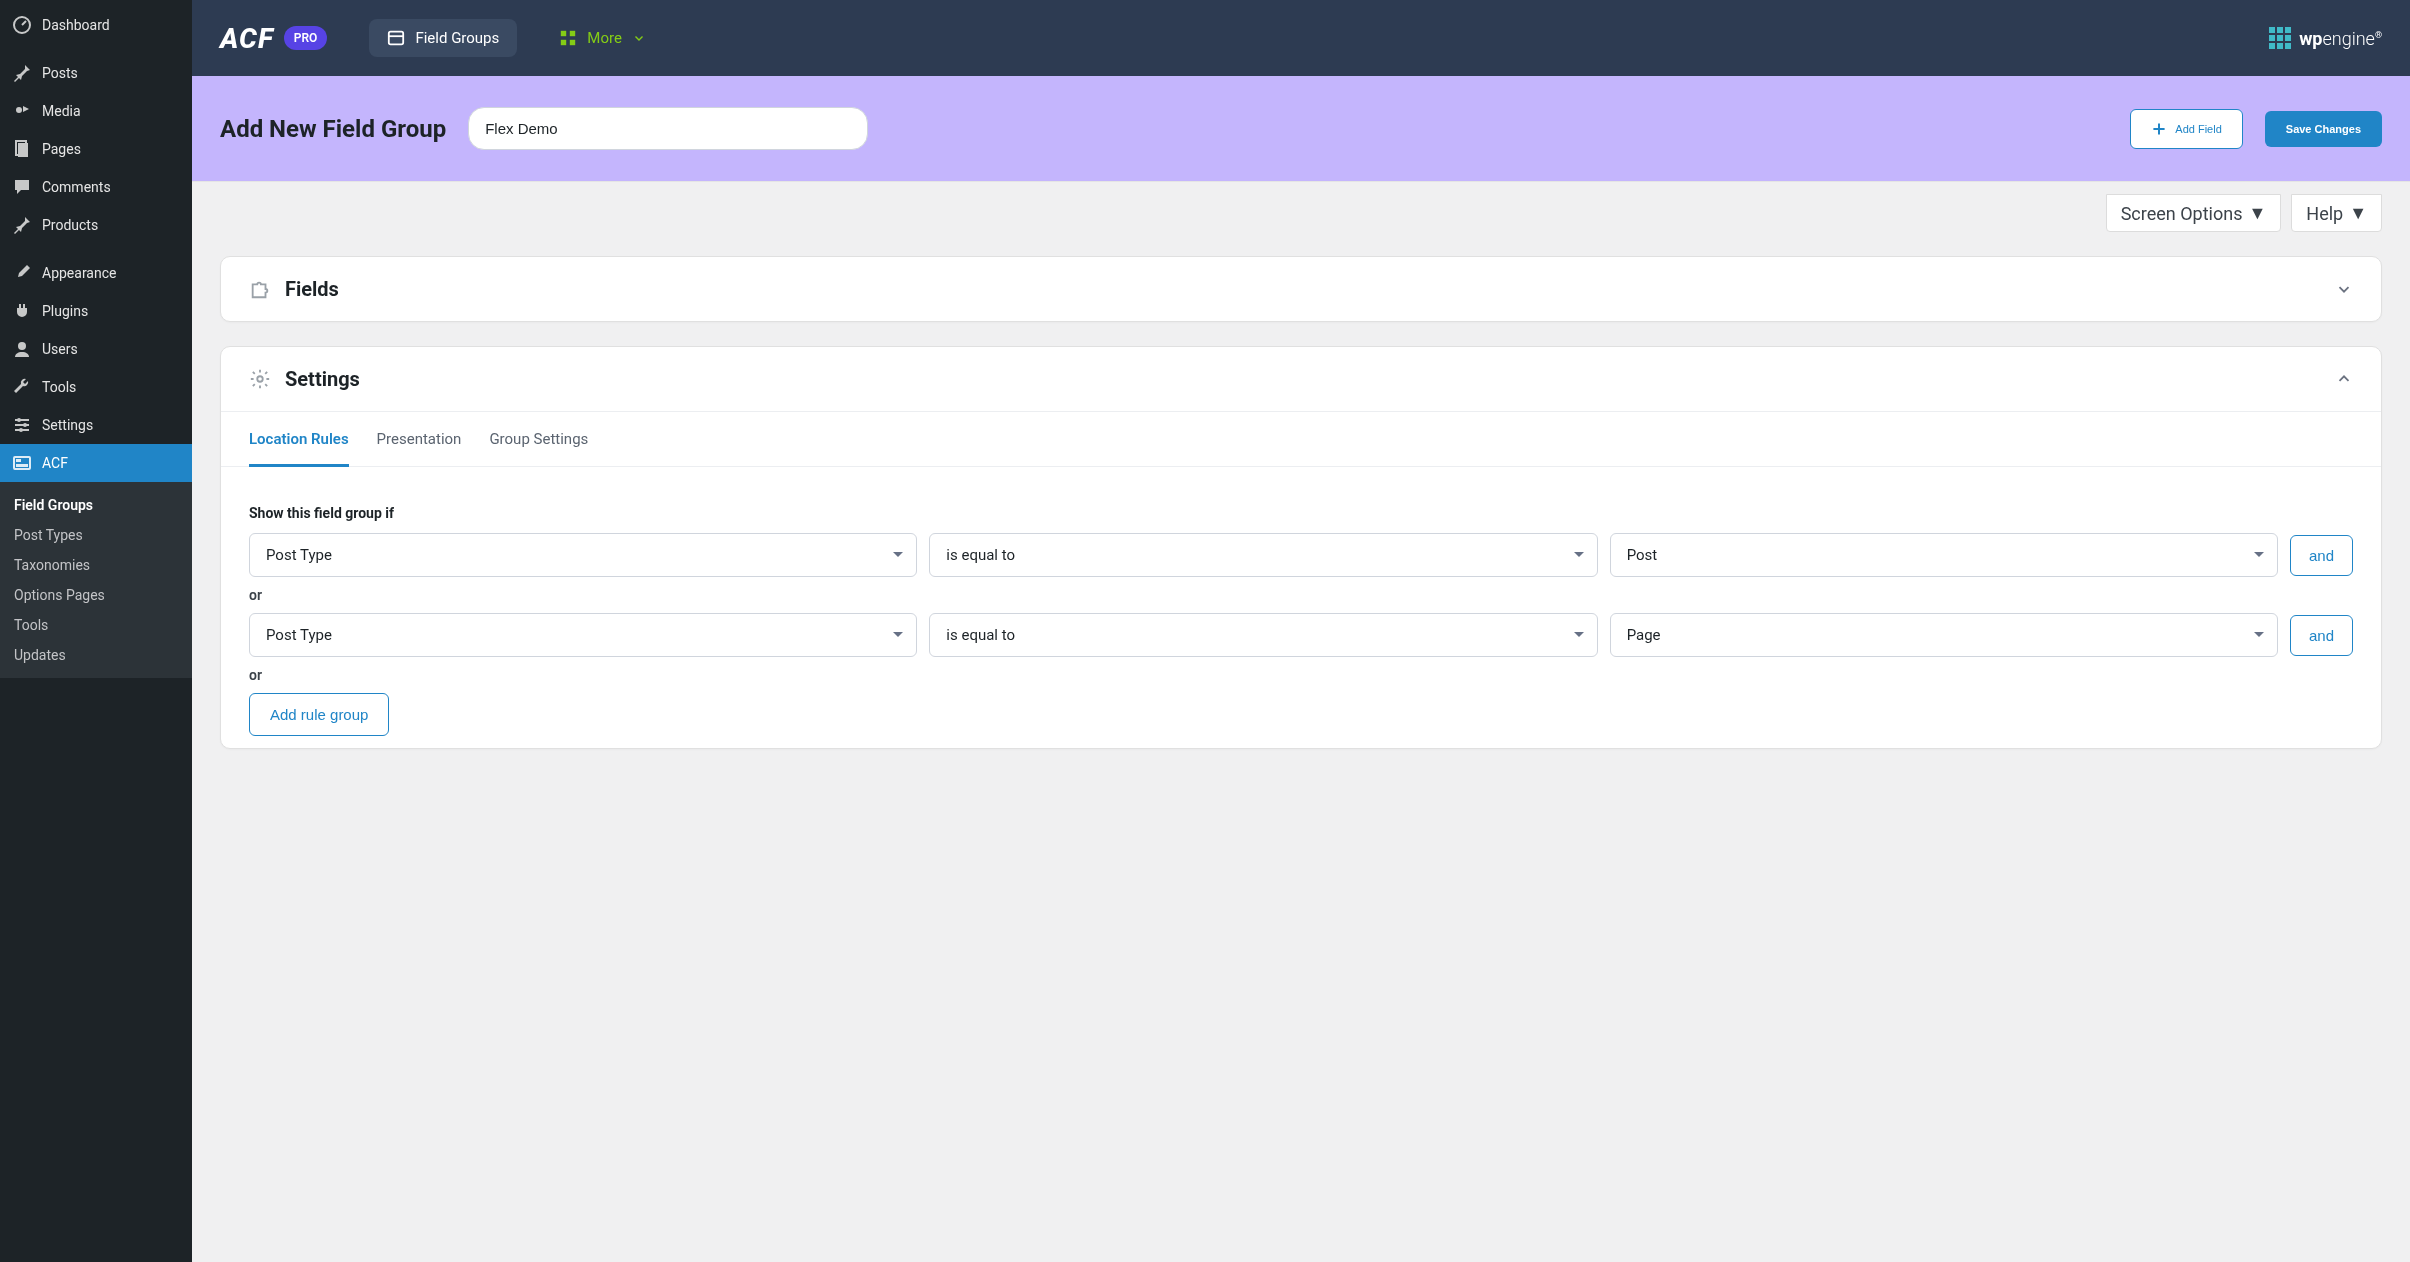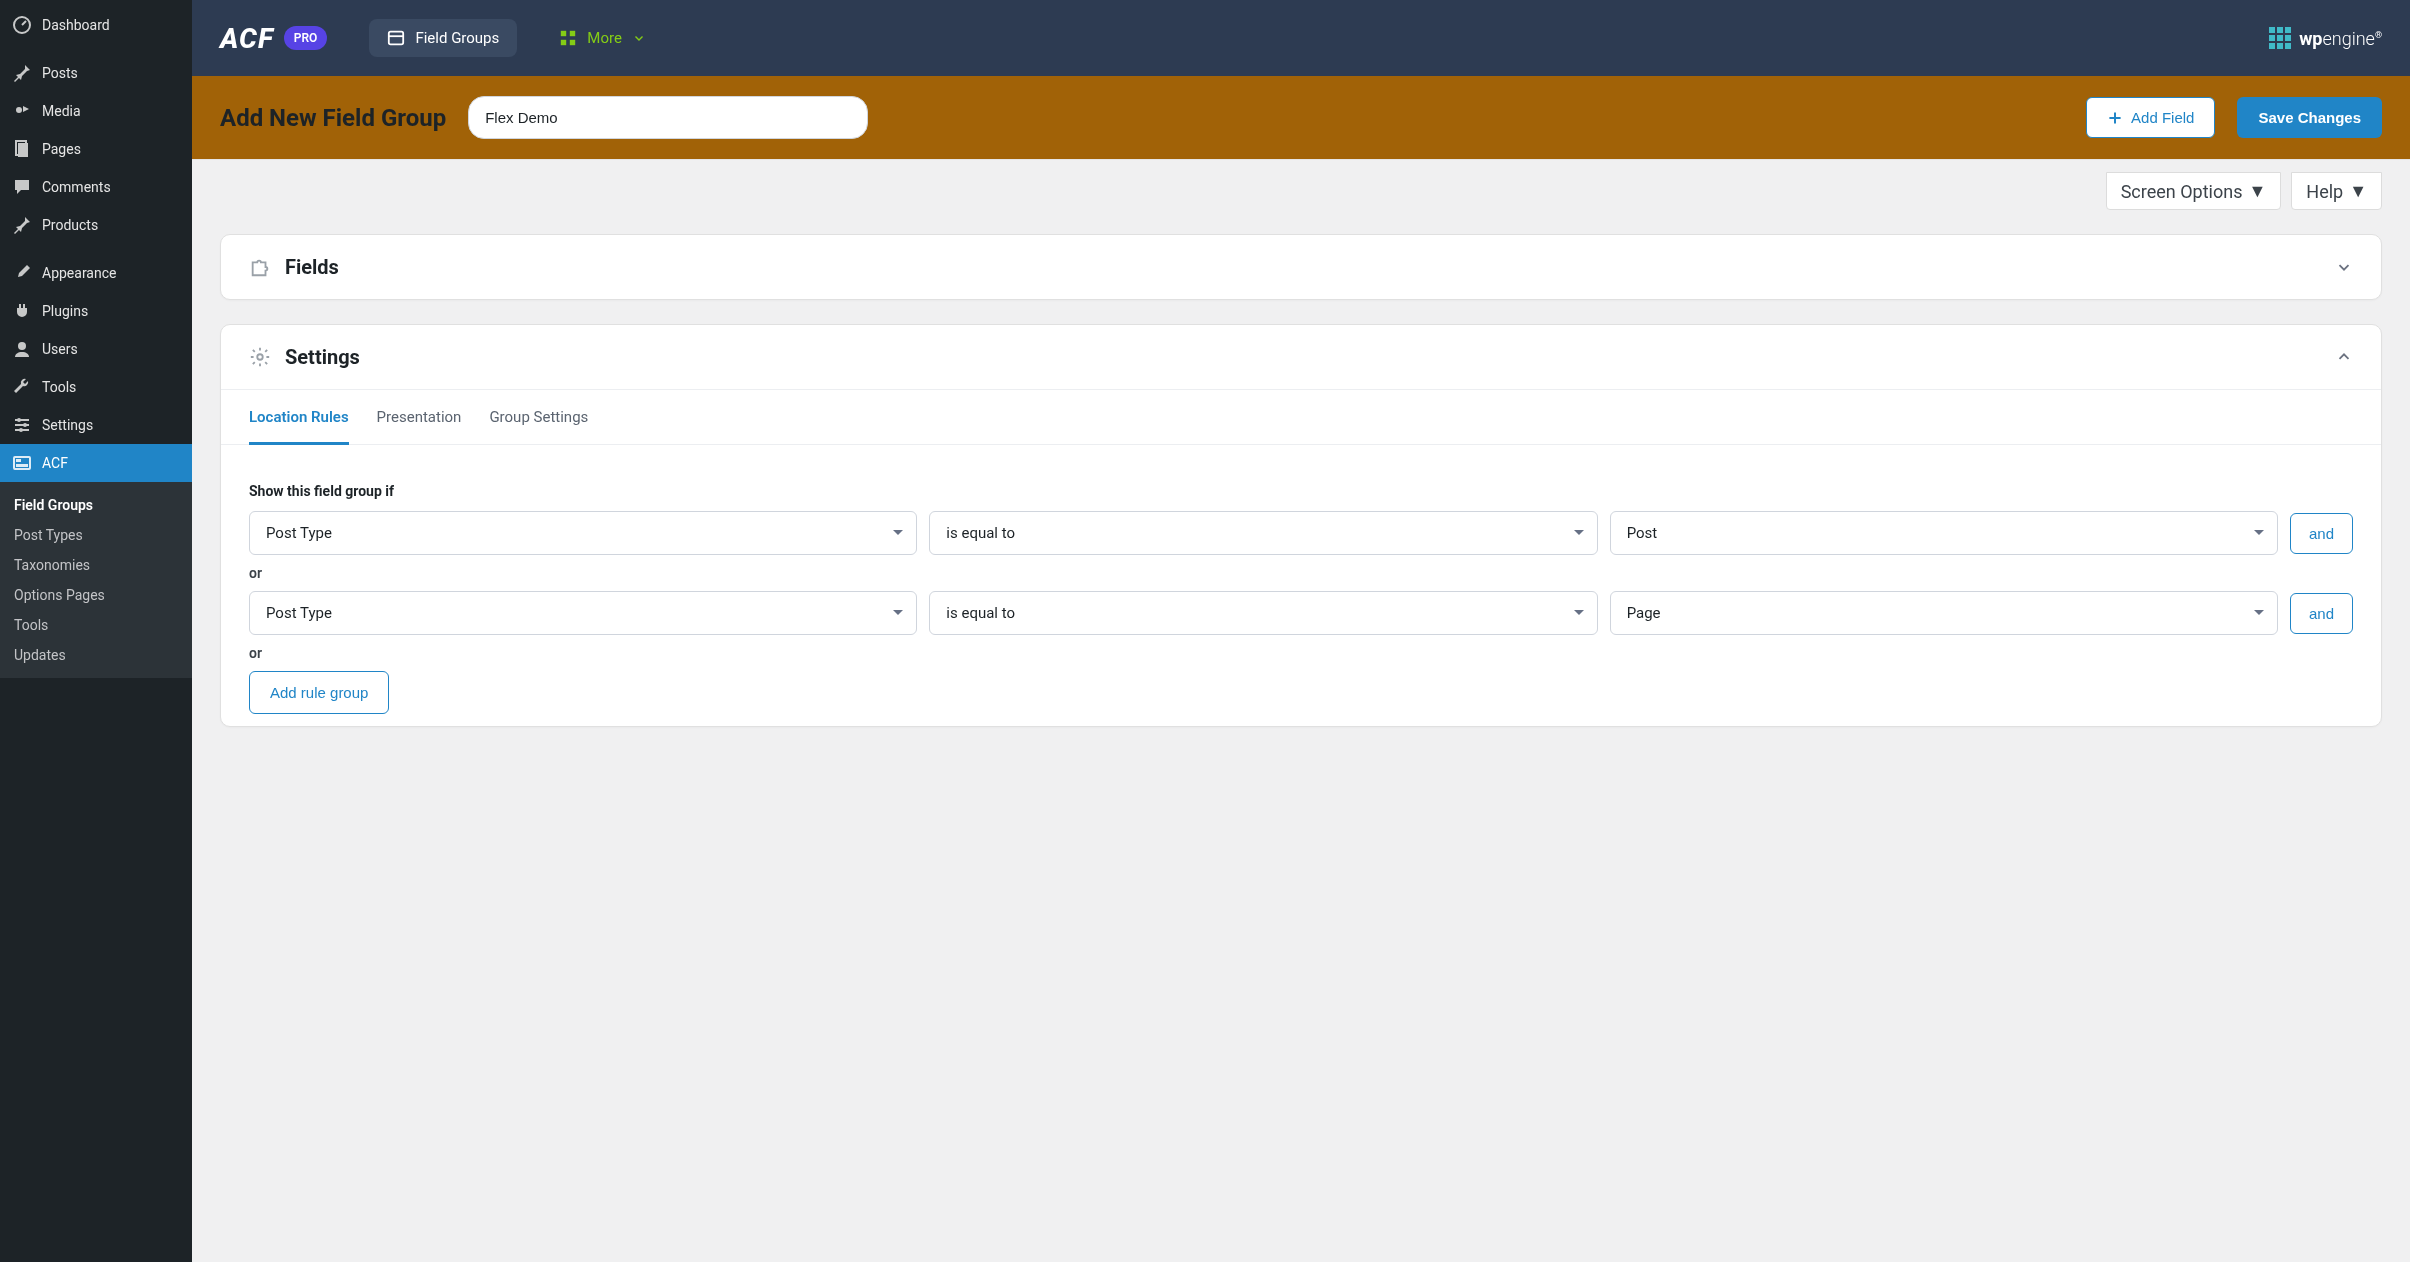--- a/index.html
+++ b/index.html
@@ -29,24 +29,24 @@
 .logo-text { font-weight: 800; font-style: italic; font-size: 28px; color: #fff; letter-spacing: 1px; }
 .pro-badge { background: #5743e5; color: #fff; font-size: 12px; font-weight: 600; padding: 5px 10px; border-radius: 12px; }
 .nav-pill { display: flex; align-items: center; gap: 10px; background: #3a4a62; color: #fff; padding: 10px 18px; border-radius: 8px; font-size: 15px; margin-left: 24px; }
 .nav-more { display: flex; align-items: center; gap: 10px; color: #84cc16; font-size: 15px; margin-left: 24px; cursor: pointer; }
 .spacer { flex: 1; }
 .wpengine { display: flex; align-items: center; gap: 8px; color: #fff; font-size: 18px; }
 .wpe-icon { width: 22px; height: 22px; display: grid; grid-template-columns: repeat(3,1fr); grid-template-rows: repeat(3,1fr); gap: 2px; }
 .wpe-icon span { background: #40bac8; }
 
 
-.header { background: #a16207; display: flex; align-items: center; padding: 20px 28px; gap: 22px; border-bottom: 1px solid #e5e5e5; }
+.header { background: #c4b5fd; display: flex; align-items: center; padding: 31px 28px; gap: 22px; border-bottom: 1px solid #e5e5e5; }
 .header h1 { font-size: 24px; font-weight: 700; color: #1d2327; }
 .title-input { border: 1px solid #d0d5dd; border-radius: 16px; padding: 12px 16px; font-size: 15px; width: 400px; color: #1d2327; }
-.btn { border-radius: 6px; padding: 11px 20px; font-size: 15px; cursor: pointer; border: 1px solid transparent; }
+.btn { border-radius: 6px; padding: 11px 20px; font-size: 11px; cursor: pointer; border: 1px solid transparent; }
 .btn-outline { background: #fff; border-color: #2085c7; color: #2085c7; display: flex; align-items: center; gap: 8px; }
 .btn-primary { background: #2085c7; color: #fff; font-weight: 600; }
 
 
 .screen-row { display: flex; justify-content: flex-end; gap: 10px; padding: 12px 28px 0; }
 .screen-btn { background: #fff; border: 1px solid #dcdcdc; color: #3c434a; padding: 7px 14px; font-size: 18px; border-radius: 0 0 4px 4px; cursor: pointer; display: flex; align-items: center; gap: 6px; }
 
 
 .content { padding: 24px 28px; display: flex; flex-direction: column; gap: 24px; }
 .panel { background: #fff; border: 1px solid #e0e0e0; border-radius: 10px; box-shadow: 0 1px 2px rgba(0,0,0,.03); }

